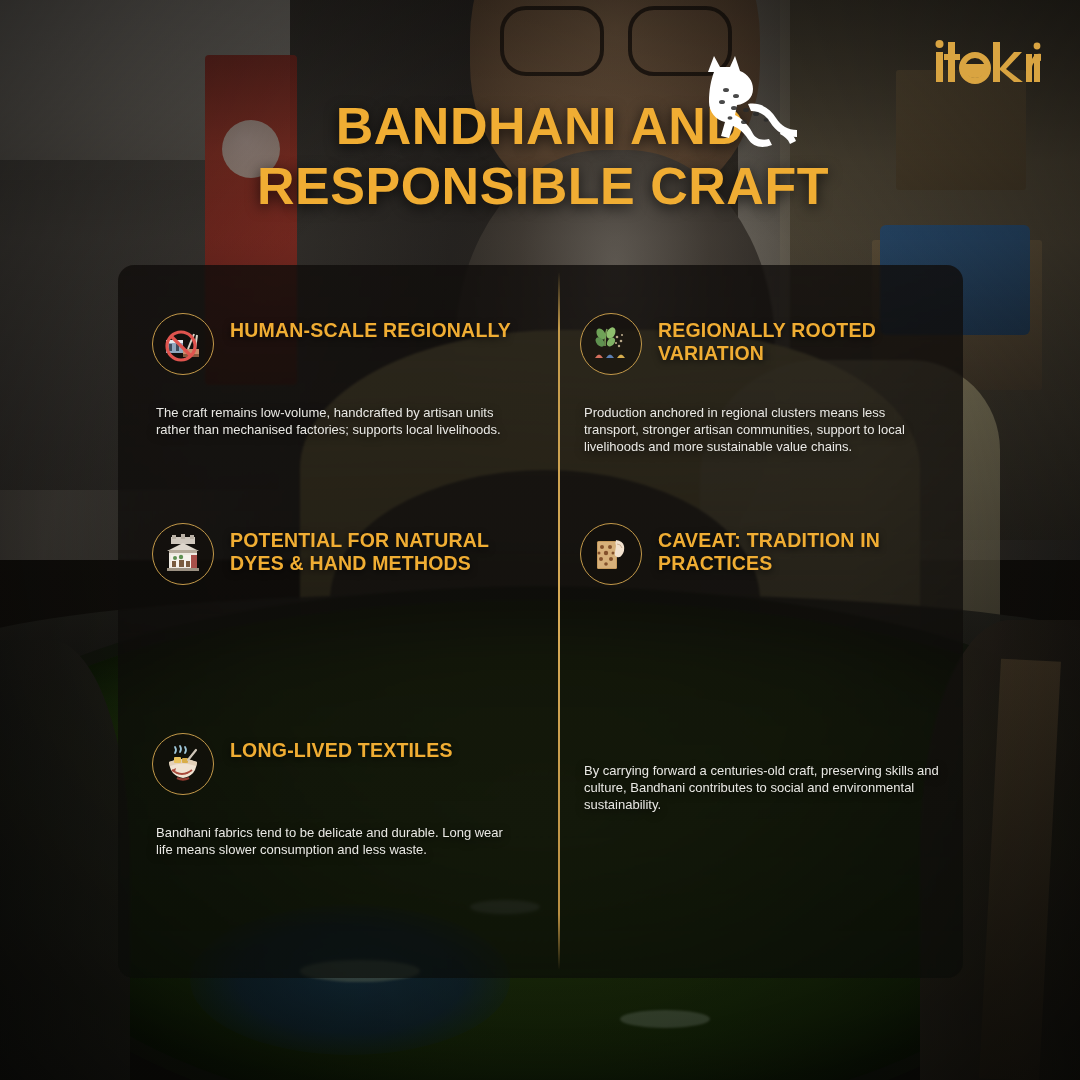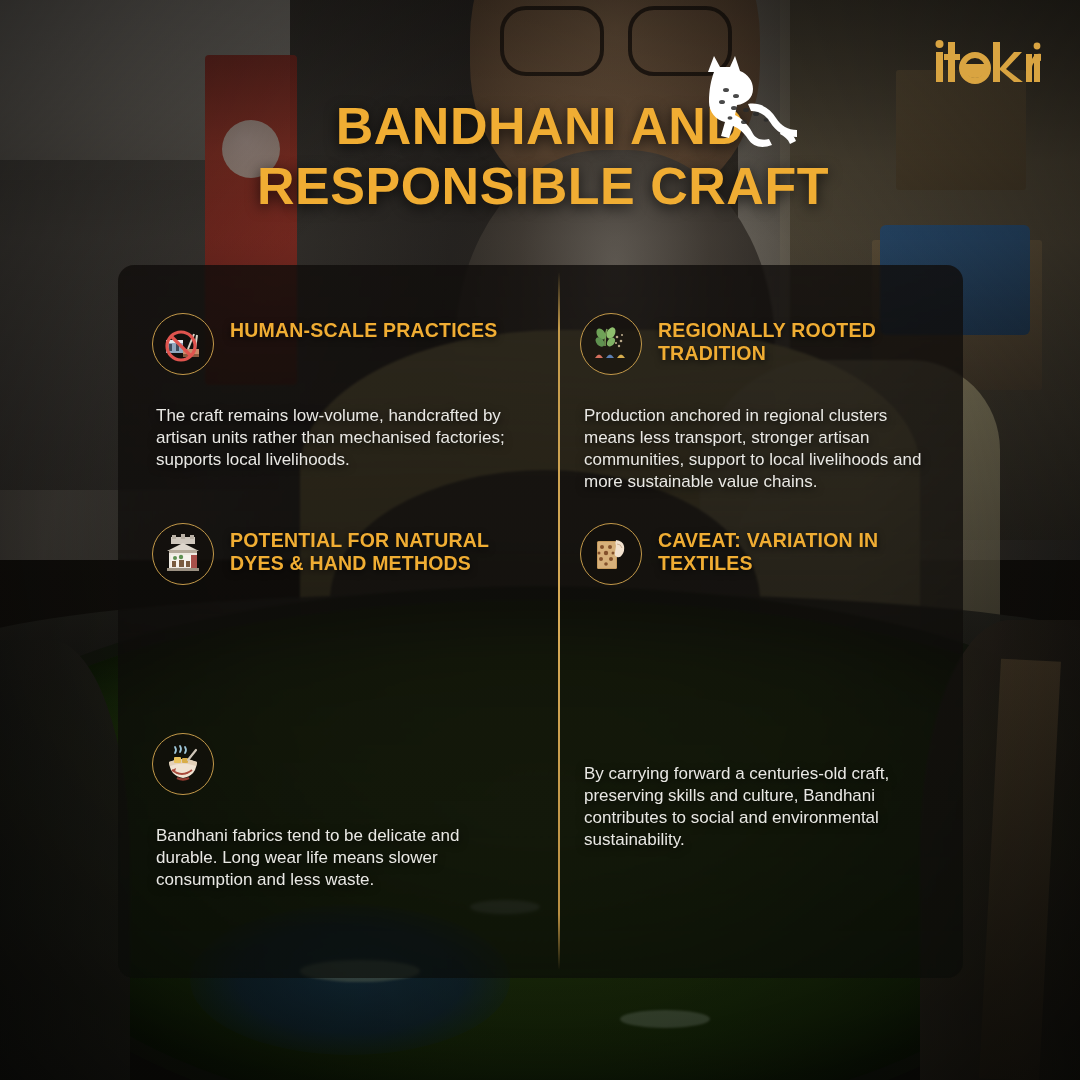--- a/index.html
+++ b/index.html
@@ -128,21 +128,21 @@
     overflow:hidden;
   }
   .icon-ring svg{display:block;}
   .card-title{
     margin:0;padding-top:6px;
     color:#f0ad33;font-size:19.5px;line-height:1.2;font-weight:700;letter-spacing:.2px;
     text-shadow:0 2px 7px rgba(0,0,0,.7);
   }
   .card-body{
     margin:0;padding-top:30px;
-    color:#e9e8e4;font-size:17px;line-height:1.30;font-weight:400;
+    color:#e9e8e4;font-size:13px;line-height:1.30;font-weight:400;
     text-shadow:0 2px 8px rgba(0,0,0,.85);
   }
   .cell.l .card-body{padding-left:4px;}
   .cell.r .card-body{padding-left:4px;}
 </style>
 </head>
 <body>
 
 <div class="poster">
 
@@ -241,21 +241,21 @@
             <rect x="8" y="22" width="3" height="7" fill="#3e4c5c"></rect>
             <rect x="15" y="22" width="3" height="7" fill="#3e4c5c"></rect>
             <rect x="22" y="27" width="16" height="5" fill="#c98b6a"></rect>
             <rect x="22" y="32" width="16" height="3" fill="#8c5a40"></rect>
             <path d="M27 27 L33 12" stroke="#d9d4c8" stroke-width="2"></path>
             <path d="M34 27 L36 13" stroke="#d9d4c8" stroke-width="2"></path>
             <circle cx="20" cy="24" r="14" fill="none" stroke="#e0544e" stroke-width="3.2"></circle>
             <path d="M10 14 L30 34" stroke="#e0544e" stroke-width="3.2"></path>
           </svg>
         </span>
-        <h3 class="card-title">HUMAN-SCALE PRACTICES</h3>
+        <h3 class="card-title">HUMAN-SCALE REGIONALLY</h3>
       </div>
       <p class="card-body">The craft remains low-volume, handcrafted by artisan units rather than mechanised factories; supports local livelihoods.</p>
     </div>
 
     <div class="cell r">
       <div class="cell-head">
         <span class="icon-ring">
           <svg width="44" height="44" viewBox="0 0 44 44" aria-hidden="true">
             <path d="M16 24 C16 16 17 10 18 7" stroke="#7a9c58" stroke-width="1.6" fill="none"></path>
             <ellipse cx="12" cy="12" rx="4" ry="6" fill="#6fa257" transform="rotate(-30 12 12)"></ellipse>
@@ -267,21 +267,21 @@
                 <circle cx="32" cy="19" r="1.3"></circle>
               <circle cx="27" cy="21" r="1.1"></circle>
                 <circle cx="33" cy="13" r="1.1"></circle>
               <circle cx="30" cy="24" r="1.2"></circle>
             </g>
             <path d="M6 36 q4 -7 8 0 z" fill="#d4705e"></path>
             <path d="M17 36 q4 -7 8 0 z" fill="#5b7fb5"></path>
             <path d="M28 36 q4 -7 8 0 z" fill="#d8ae4e"></path>
           </svg>
         </span>
-        <h3 class="card-title">REGIONALLY ROOTED TRADITION</h3>
+        <h3 class="card-title">REGIONALLY ROOTED VARIATION</h3>
       </div>
       <p class="card-body">Production anchored in regional clusters means less transport, stronger artisan communities, support to local livelihoods and more sustainable value chains.</p>
     </div>
 
     <div class="cell l">
       <div class="cell-head">
         <span class="icon-ring">
           <svg width="46" height="46" viewBox="0 0 46 46" aria-hidden="true">
             <rect x="11" y="6" width="24" height="7" fill="#cfc7bd"></rect>
             <rect x="12" y="4" width="4" height="4" fill="#b9b0a4"></rect>
@@ -321,21 +321,21 @@
                 <circle cx="12" cy="27" r="2"></circle>
               <circle cx="22" cy="27" r="2"></circle>
                 <circle cx="17" cy="32" r="1.8"></circle>
               <circle cx="24" cy="21" r="1.5"></circle>
                 <circle cx="10" cy="21" r="1.5"></circle>
             </g>
             <path d="M27 8 q7 1 8 6 q1 5 -2 9 q-2 3 -5 2 q-3 -1 -2 -5 l1 -6 q-1 -4 0 -6 z" fill="#f2e2cf"></path>
             <path d="M28 12 q4 0 5 4" stroke="#cbb096" stroke-width="1" fill="none"></path>
           </svg>
         </span>
-        <h3 class="card-title">CAVEAT: VARIATION IN TEXTILES</h3>
+        <h3 class="card-title">CAVEAT: TRADITION IN PRACTICES</h3>
       </div>
     </div>
 
     <div class="cell l">
       <div class="cell-head">
         <span class="icon-ring">
           <svg width="44" height="44" viewBox="0 0 44 44" aria-hidden="true">
             <g stroke="#9fc7da" stroke-width="1.8" fill="none" stroke-linecap="round">
               <path d="M14 11 q2 -3 0 -6"></path>
                 <path d="M19 10 q2 -3 0 -6"></path>
@@ -344,20 +344,21 @@
             <path d="M8 20 q14 -6 28 0 q-1 14 -14 16 q-13 -2 -14 -16 z" fill="#f0e3d2"></path>
             <path d="M8 20 q14 -6 28 0 q0 2 -1 4 q-13 -5 -26 0 q-1 -2 -1 -4 z" fill="#e2d0b8"></path>
             <rect x="13" y="15" width="7" height="6" rx="1" fill="#e8c25c"></rect>
             <rect x="21" y="16" width="6" height="5" rx="1" fill="#d9ae49"></rect>
             <path d="M27 18 L35 8" stroke="#cfc6b8" stroke-width="2.2" stroke-linecap="round"></path>
             <path d="M11 28 q10 8 20 0" stroke="#a84a3c" stroke-width="2" fill="none"></path>
             <path d="M11 28 l4 -2 l-1 4 z" fill="#a84a3c"></path>
             <path d="M16 36 q6 3 12 0" stroke="#8e3a30" stroke-width="2.4" fill="none"></path>
           </svg>
         </span>
+        <h3 class="card-title">LONG-LIVED TEXTILES</h3>
       </div>
       <p class="card-body">Bandhani fabrics tend to be delicate and durable. Long wear life means slower consumption and less waste.</p>
     </div>
 
     <div class="cell r">
       <p class="card-body">By carrying forward a centuries-old craft, preserving skills and culture, Bandhani contributes to social and environmental sustainability.</p>
     </div>
 
   </div>
 </div>

